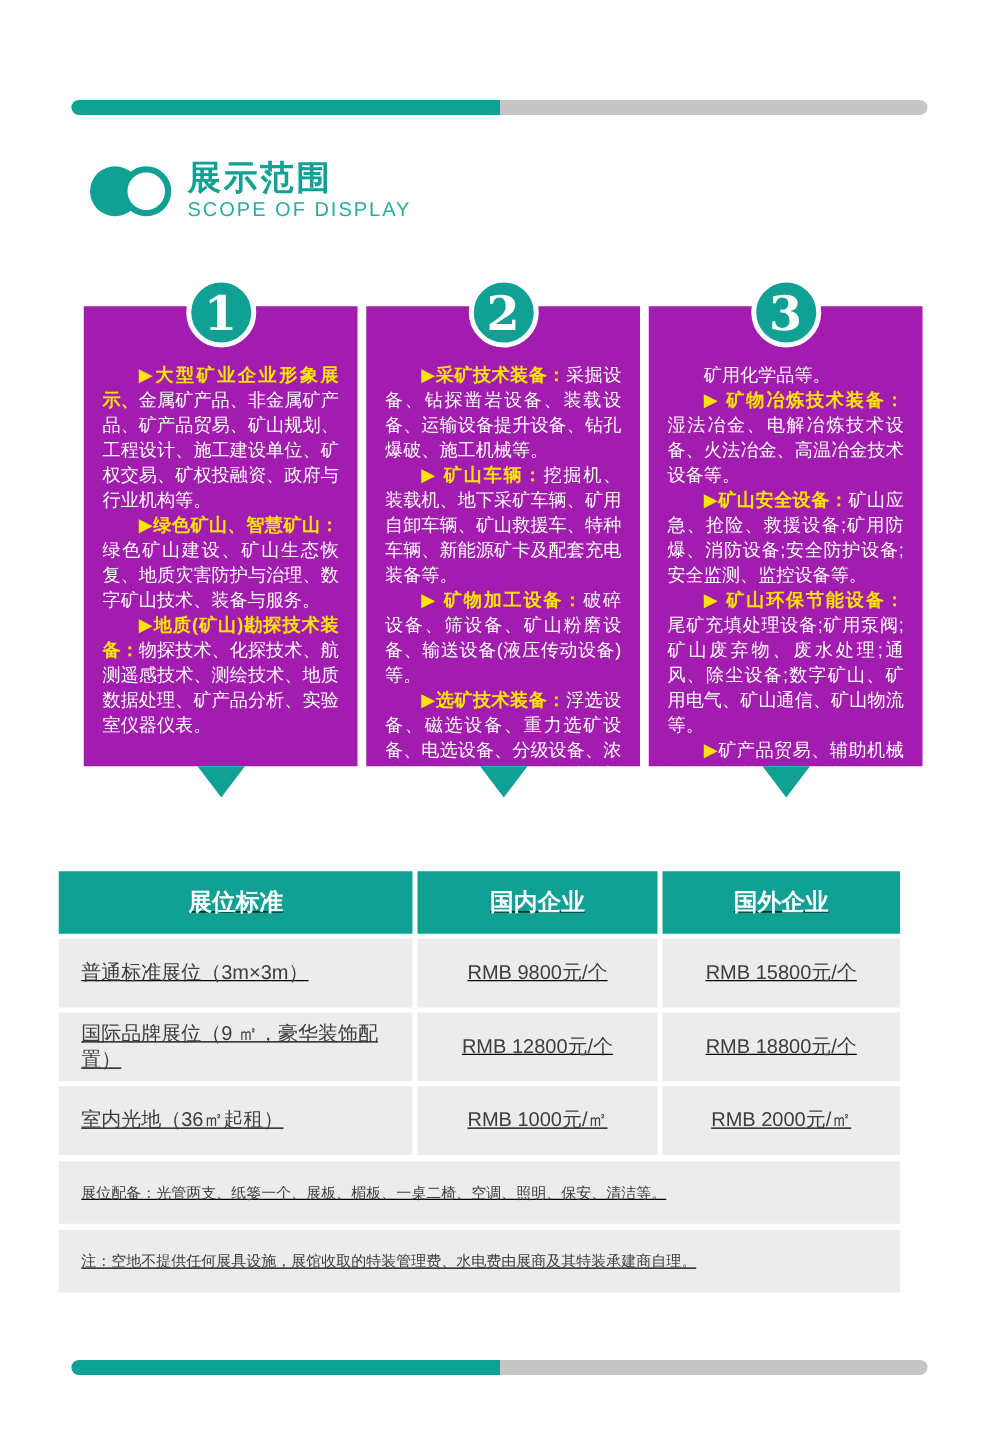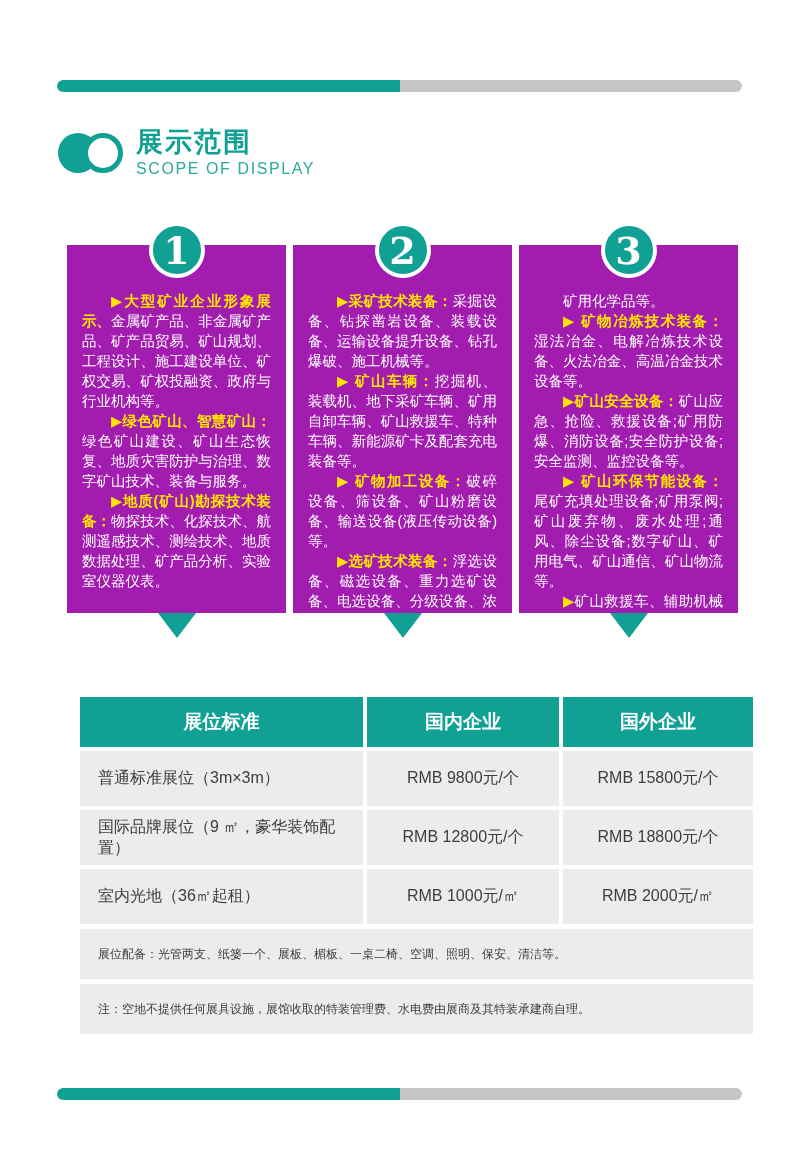--- a/index.html
+++ b/index.html
@@ -8,21 +8,21 @@
     font-family:"Liberation Sans","DejaVu Sans",sans-serif; overflow:hidden;
   }
   
   .hbar { position:absolute; left:57px; width:685px; height:12px;
           background:#c6c6c6; border-radius:6px; overflow:hidden; }
   .hbar .fill { width:343px; height:100%; background:#11a194; border-radius:6px 0 0 6px; }
   .hbar.top { top:80px; }
   .hbar.bottom { top:1088px; }
 
   
-  .logo { position:absolute; top:127px; left:58px; display:flex; align-items:center; }
+  .logo { position:absolute; top:127px; left:72px; display:flex; align-items:center; }
   .logo-circles { display:flex; align-items:center; }
   .c-solid { width:40px; height:40px; border-radius:50%; background:#11a194; }
   .c-ring  { width:30px; height:30px; border-radius:50%; background:#ffffff;
              border:5px solid #11a194; margin-left:-15px; }
   .logo-text { margin-left:13px; }
   .logo-title { color:#11a194; font-size:27px; font-weight:700; letter-spacing:2px; line-height:30px; }
   .logo-sub   { color:#2bab9e; font-size:16px; letter-spacing:1.6px; margin-top:3px; }
 
   
   .columns { position:absolute; top:222px; left:67px; width:671px; display:flex; gap:7px; }
@@ -37,21 +37,21 @@
     width:100%; box-sizing:border-box; background:#a21caf;
     height:368px; padding:46px 15px 12px 15px;
   }
   .box p { margin:0; color:#ffffff; font-size:14.5px; line-height:20px;
            text-align:justify; text-indent:2em; }
   .box .head { color:#ffe400; font-weight:700; }
   .tail { width:0; height:0; border-left:19px solid transparent;
           border-right:19px solid transparent; border-top:25px solid #11a194; }
 
   
-  .pricing { position:absolute; top:697px; left:80px; width:673px; }
+  .pricing { position:absolute; top:697px; left:47px; width:673px;text-decoration:underline; }
   .grid { display:grid; grid-template-columns:283px 192px 190px;
           grid-template-rows:50px 55px 55px 55px; gap:4px; background:#ffffff; }
   .th { background:#11a194; color:#ffffff; font-size:19px; font-weight:700;
         display:flex; align-items:center; justify-content:center; }
   .td { background:#ececec; color:#3d3d3d; font-size:16px;
         display:flex; align-items:center; justify-content:center; }
   .td.left { justify-content:flex-start; padding-left:18px; }
   .note { margin-top:5px; height:50px; background:#ececec; color:#3d3d3d;
           font-size:12px; display:flex; align-items:center; padding-left:18px; }
 </style>
@@ -98,21 +98,21 @@
       <div class="tail"></div>
     </div>
 
     <div class="col">
       <div class="num-circle">3</div>
       <div class="box">
         <p><span>矿用化学品等。</span></p>
         <p><span class="head">▶ 矿物冶炼技术装备：</span><span>湿法冶金、电解冶炼技术设备、火法冶金、高温冶金技术设备等。</span></p>
         <p><span class="head">▶矿山安全设备：</span><span>矿山应急、抢险、救援设备;矿用防爆、消防设备;安全防护设备;安全监测、监控设备等。</span></p>
         <p><span class="head">▶ 矿山环保节能设备：</span><span>尾矿充填处理设备;矿用泵阀;矿山废弃物、废水处理;通风、除尘设备;数字矿山、矿用电气、矿山通信、矿山物流等。</span></p>
-        <p><span class="head">▶</span><span>矿山救援车、辅助机械设备及相关矿业服务机构。</span></p>
+        <p><span class="head">▶</span><span>矿产品贸易、辅助机械设备及相关矿业服务机构。</span></p>
       </div>
       <div class="tail"></div>
     </div>
 
   </div>
 
   <div class="pricing">
     <div class="grid">
       <div class="th">展位标准</div>
       <div class="th">国内企业</div>

